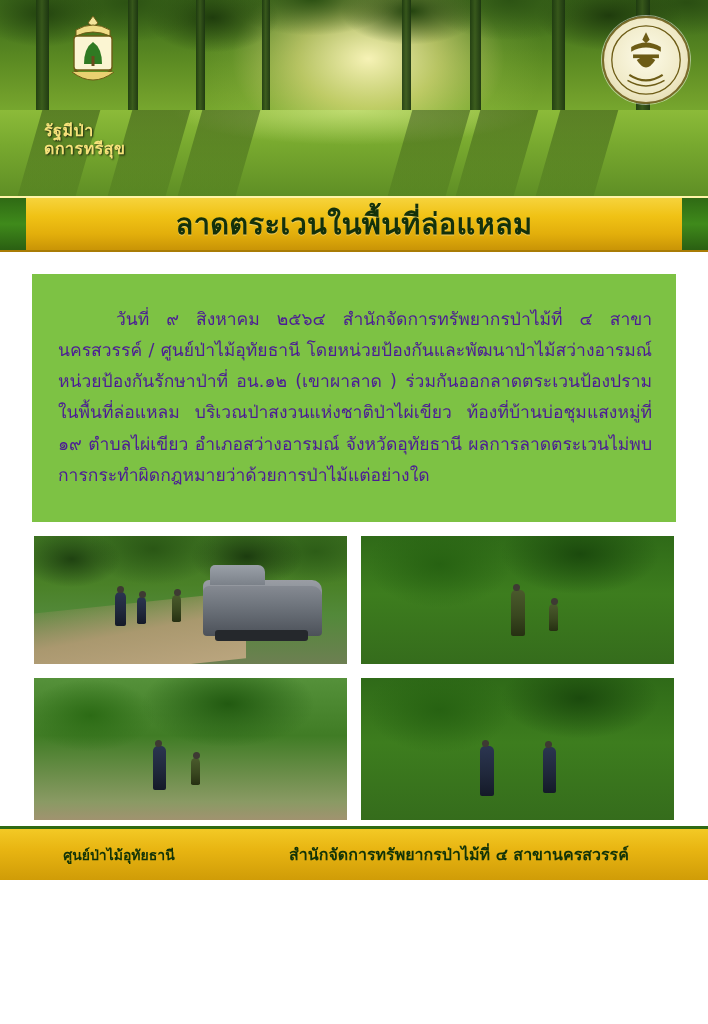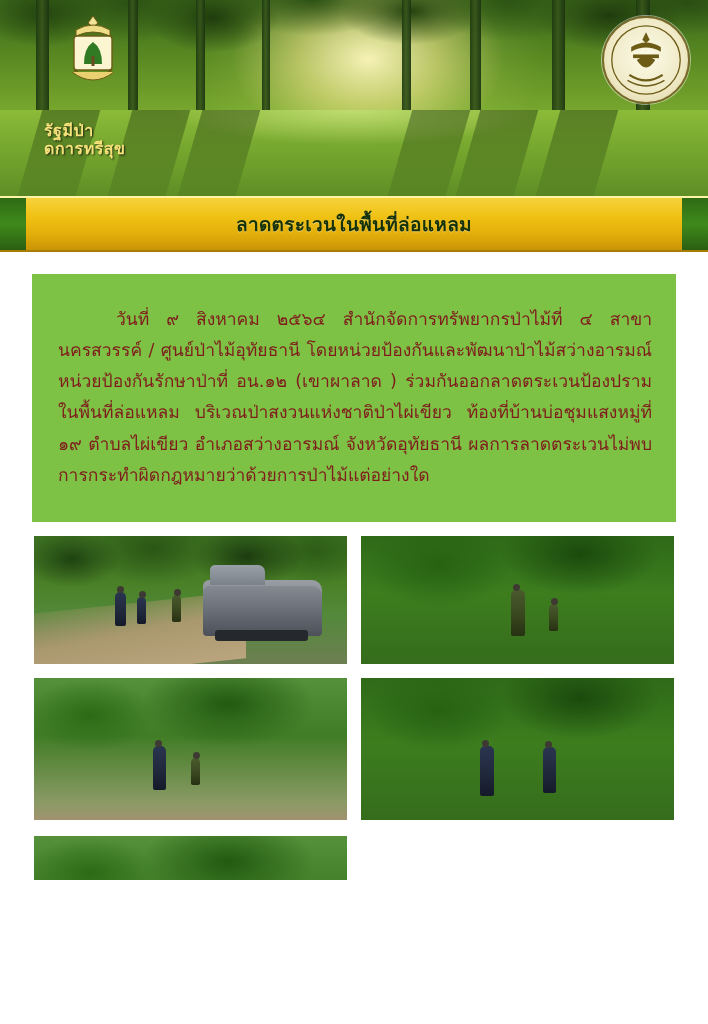--- a/index.html
+++ b/index.html
@@ -135,21 +135,21 @@
   .title-band .deco-l, .title-band .deco-r {
     position: absolute;
     top: 0;
     width: 26px;
     height: 52px;
     background: linear-gradient(180deg, #2f6a14 0%, #3f8a1b 50%, #2a5f12 100%);
   }
   .title-band .deco-l { left: 0; }
   .title-band .deco-r { right: 0; }
   .title-text {
-    font-size: 19px;
+    font-size: 29px;
     font-weight: bold;
     color: #14310a;
     letter-spacing: 0.3px;
     text-shadow: 0 1px 0 rgba(255,255,255,0.35);
   }
 
   .white-gap {
     width: 708px;
     height: 14px;
     background: #ffffff;
@@ -169,21 +169,21 @@
     left: 32px;
     top: 8px;
     width: 644px;
     height: 248px;
     background: #7dc244;
     box-sizing: border-box;
     padding: 30px 24px 18px 26px;
   }
   .text-card p {
     margin: 0;
-    color: #7f1d1d;
+    color: #4c1d95;
     font-size: 17.5px;
     line-height: 1.78;
     text-align: justify;
     text-indent: 58px;
     font-weight: 500;
   }
 
   
   .photos {
     position: absolute;
@@ -446,14 +446,18 @@
           <div class="ranger" style="left:43%; bottom:26%; height:40px; width:12px;"></div>
           <div class="ranger" style="left:51%; bottom:27%; height:38px; width:12px;"></div>
         </div>
         <div style="width:317px;"></div>
       </div>
 
     </div>
   </div>
 
   <div class="footer-strip"></div>
+  <div class="footer">
+    <div class="footer-left">ศูนย์ป่าไม้อุทัยธานี</div>
+    <div class="footer-center">สำนักจัดการทรัพยากรป่าไม้ที่ ๔  สาขานครสวรรค์</div>
+  </div>
 
 </div>
 
 </body></html>

